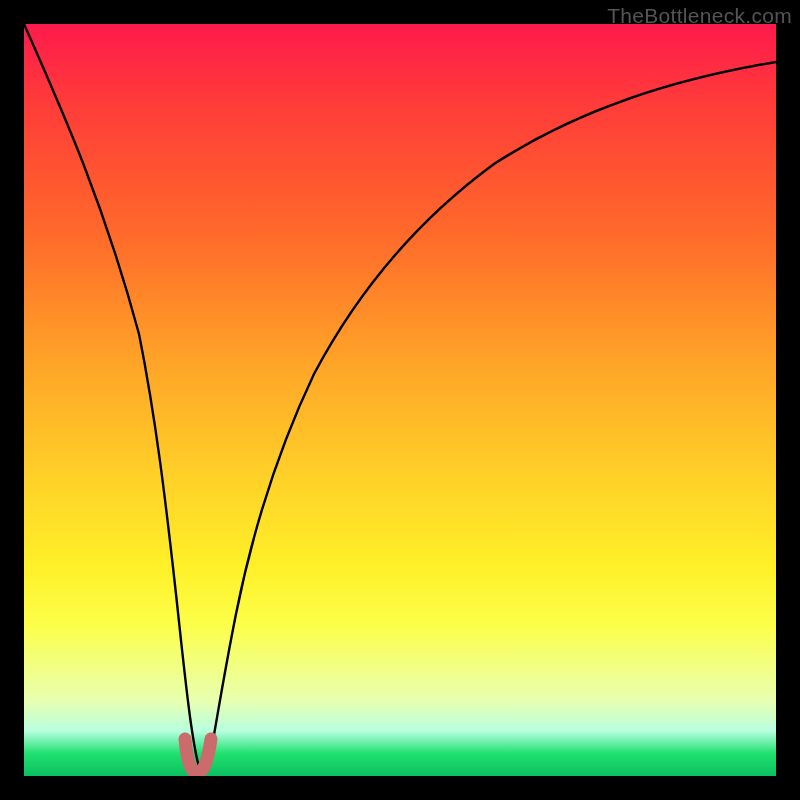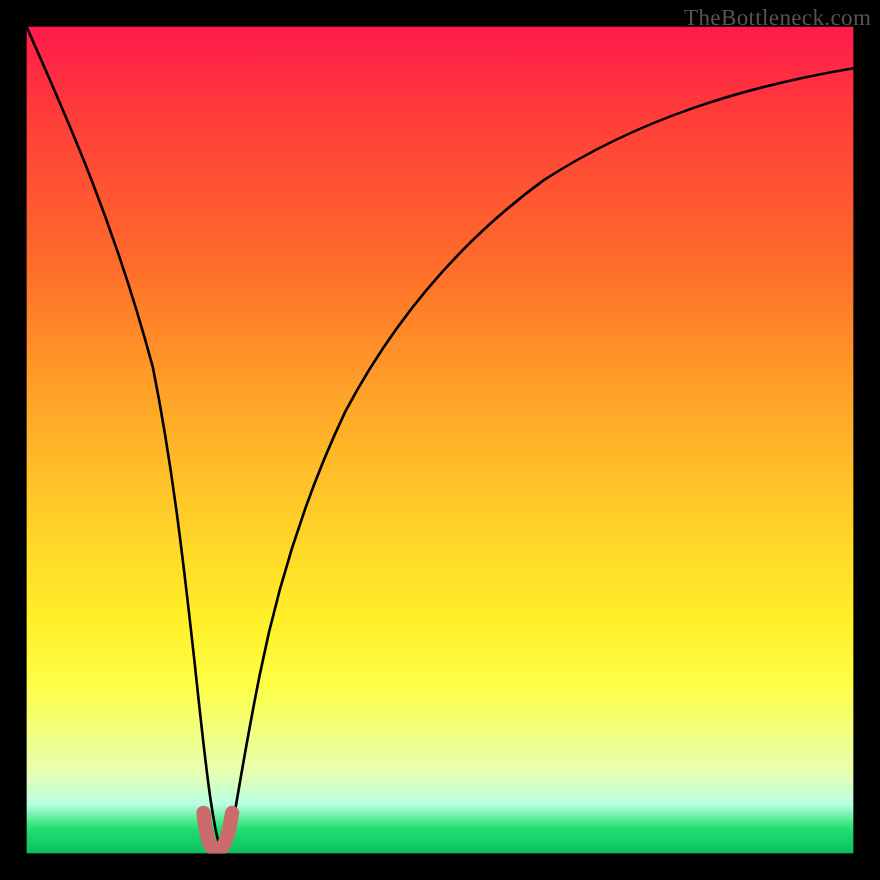--- a/index.html
+++ b/index.html
@@ -44,21 +44,20 @@
   }
   .watermark {
     position: absolute;
     top: 4px;
     right: 8px;
     color: #555;
     font-size: 21px;
     font-weight: 400;
     letter-spacing: 0.3px;
     user-select: none;
-    font-family: Liberation Serif, serif;
   }
   svg.curve {
     position: absolute;
     inset: 0;
     width: 100%;
     height: 100%;
     overflow: visible;
   }
 </style>
 </head>

